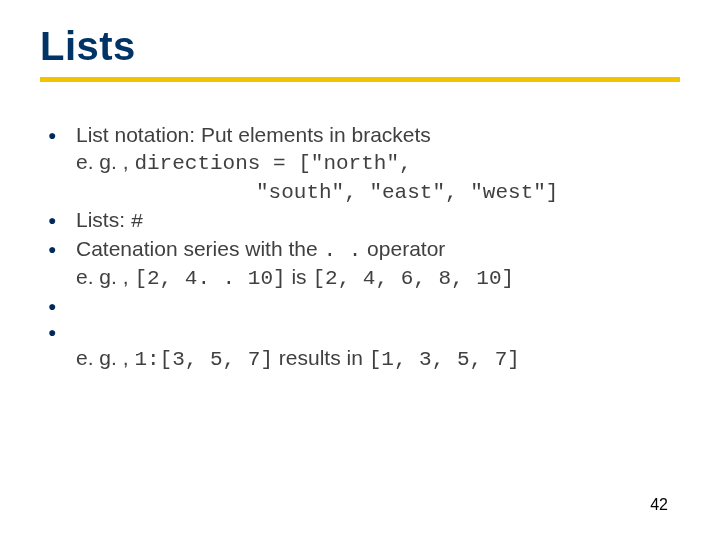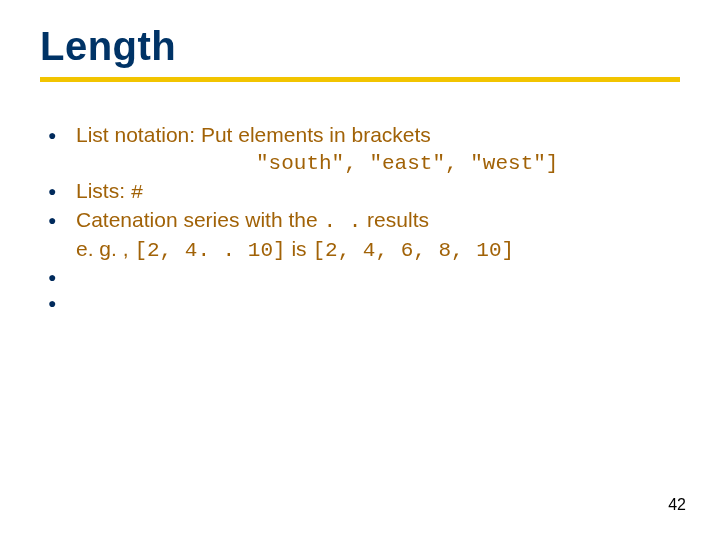--- a/index.html
+++ b/index.html
@@ -46,83 +46,95 @@
     width: 28px;
     flex: 0 0 28px;
     font-size: 14px;
     line-height: 26px;
     color: #002a5c;
     text-align: left;
     padding-left: 4px;
   }
   .txt {
     font-size: 21px;
-    color: #a16207;
+    color: #404040;
   }
   .indent {
     padding-left: 180px;
   }
   .mono {
     font-family: "Courier New", Courier, monospace;
     font-size: 21px;
     white-space: pre;
   }
   .pagenum {
     position: absolute;
-    right: 34px;
+    right: 52px;
     bottom: 26px;
     font-size: 16px;
     color: #000;
   }
 </style>
 </head>
 <body>
 
 <div class="slide">
 
-  <h1 class="title">Length</h1>
+  <h1 class="title">Lists</h1>
   <hr class="title-rule">
 
   <div class="content">
 
     <div class="row">
       <div class="bullet">●</div>
       <div class="txt">List notation: Put elements in brackets</div>
+    </div>
+    <div class="row">
+      <div class="bullet"></div>
+      <div class="txt">
+        <span>e. g. , </span><span class="mono">directions = ["north",</span>
+      </div>
     </div>
     <div class="row">
       <div class="bullet"></div>
       <div class="txt indent">
         <span class="mono">"south", "east", "west"]</span>
       </div>
     </div>
 
     <div class="row">
       <div class="bullet">●</div>
       <div class="txt">
         <span>Lists: </span><span class="mono">#</span>
       </div>
     </div>
 
     <div class="row">
       <div class="bullet">●</div>
       <div class="txt">
-        <span>Catenation series with the </span><span class="mono">. .</span><span> results</span>
+        <span>Catenation series with the </span><span class="mono">. .</span><span> operator</span>
       </div>
     </div>
     <div class="row">
       <div class="bullet"></div>
       <div class="txt">
         <span>e. g. , </span><span class="mono">[2, 4. . 10]</span><span> is </span><span class="mono">[2, 4, 6, 8, 10]</span>
       </div>
     </div>
 
     <div class="row">
       <div class="bullet">●</div>
     </div>
 
     <div class="row">
       <div class="bullet">●</div>
     </div>
+    <div class="row">
+      <div class="bullet"></div>
+      <div class="txt">
+        <span>e. g. , </span><span class="mono">1:[3, 5, 7]</span><span> results in </span><span class="mono">[1, 3, 5, 7]</span>
+      </div>
+    </div>
 
   </div>
 
   <div class="pagenum">42</div>
 </div>
 
 </body></html>

